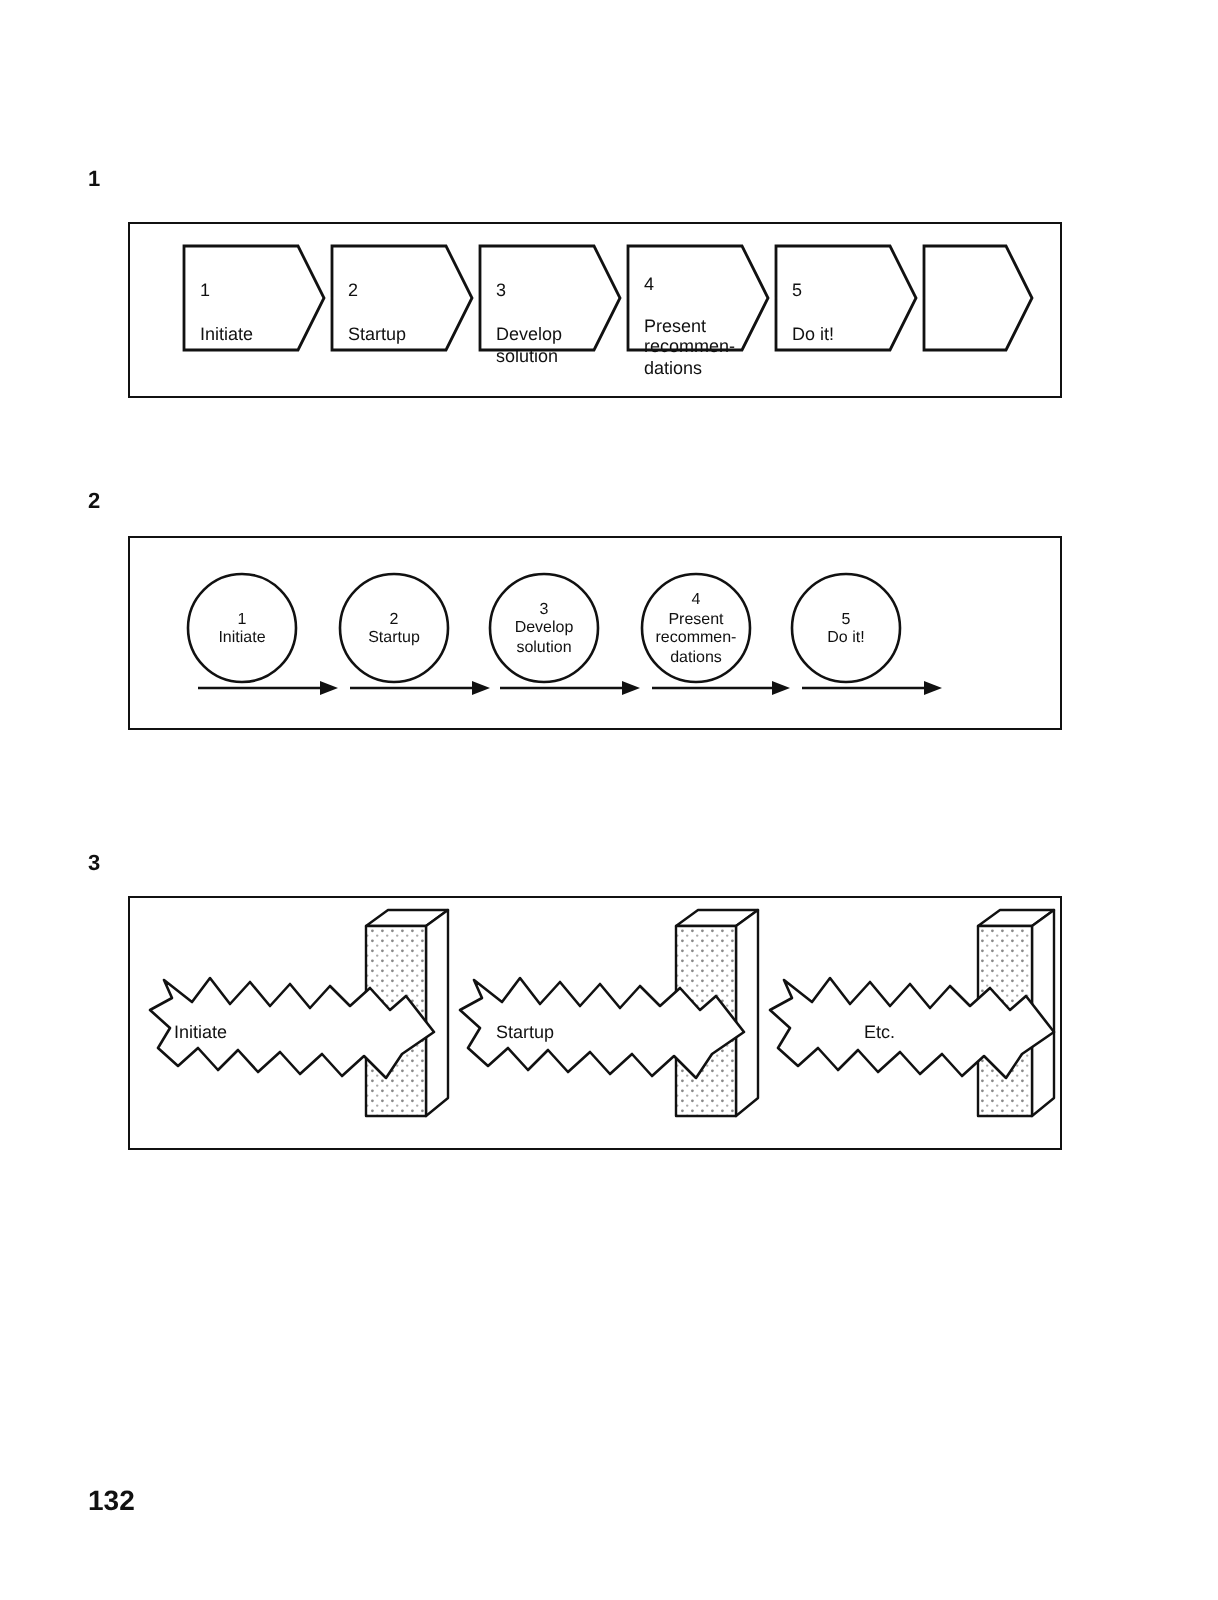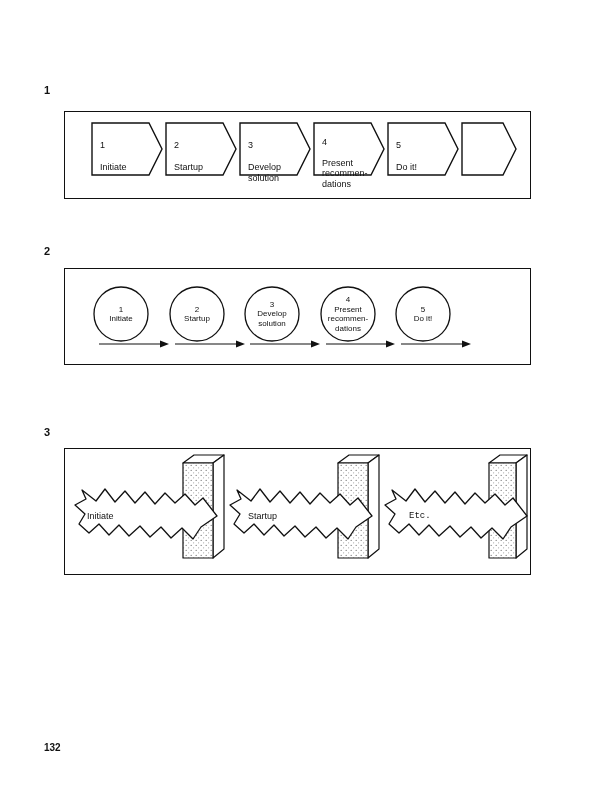--- a/index.html
+++ b/index.html
@@ -41,21 +41,21 @@
   }
   
   .fig3-label {
     position:absolute;
     font-size:9px;
     white-space:nowrap;
   }
   .page-number {
     position:absolute;
     left:44px; top:742px;
-    font-size:10px; font-weight:bold;
+    font-size:14px; font-weight:bold;
   }
 </style>
 </head>
 <body>
 
 <div class="fig-num" style="left:44px; top:84px;">1</div>
 
 <div class="fig-box" style="left:64px; top:111px; width:467px; height:88px;">
 
   <div class="chev" style="left:26px; width:72px; height:54px;">
@@ -203,16 +203,16 @@
 
     <g fill="#fff" stroke="#111" stroke-width="1.3" stroke-linejoin="round">
       <use href="#jagArrow" transform="translate(0,9)"></use>
       <use href="#jagArrow" transform="translate(155,9)"></use>
       <use href="#jagArrow" transform="translate(310,9)"></use>
     </g>
   </svg>
 
   <div class="fig3-label" style="left:22px;  top:62px;">Initiate</div>
   <div class="fig3-label" style="left:183px; top:62px;">Startup</div>
-  <div class="fig3-label" style="left:344px; top:62px;font-family:Liberation Mono, monospace;">Etc.</div>
+  <div class="fig3-label" style="left:367px; top:62px;">Etc.</div>
 </div>
 
 <div class="page-number">132</div>
 
 </body></html>

